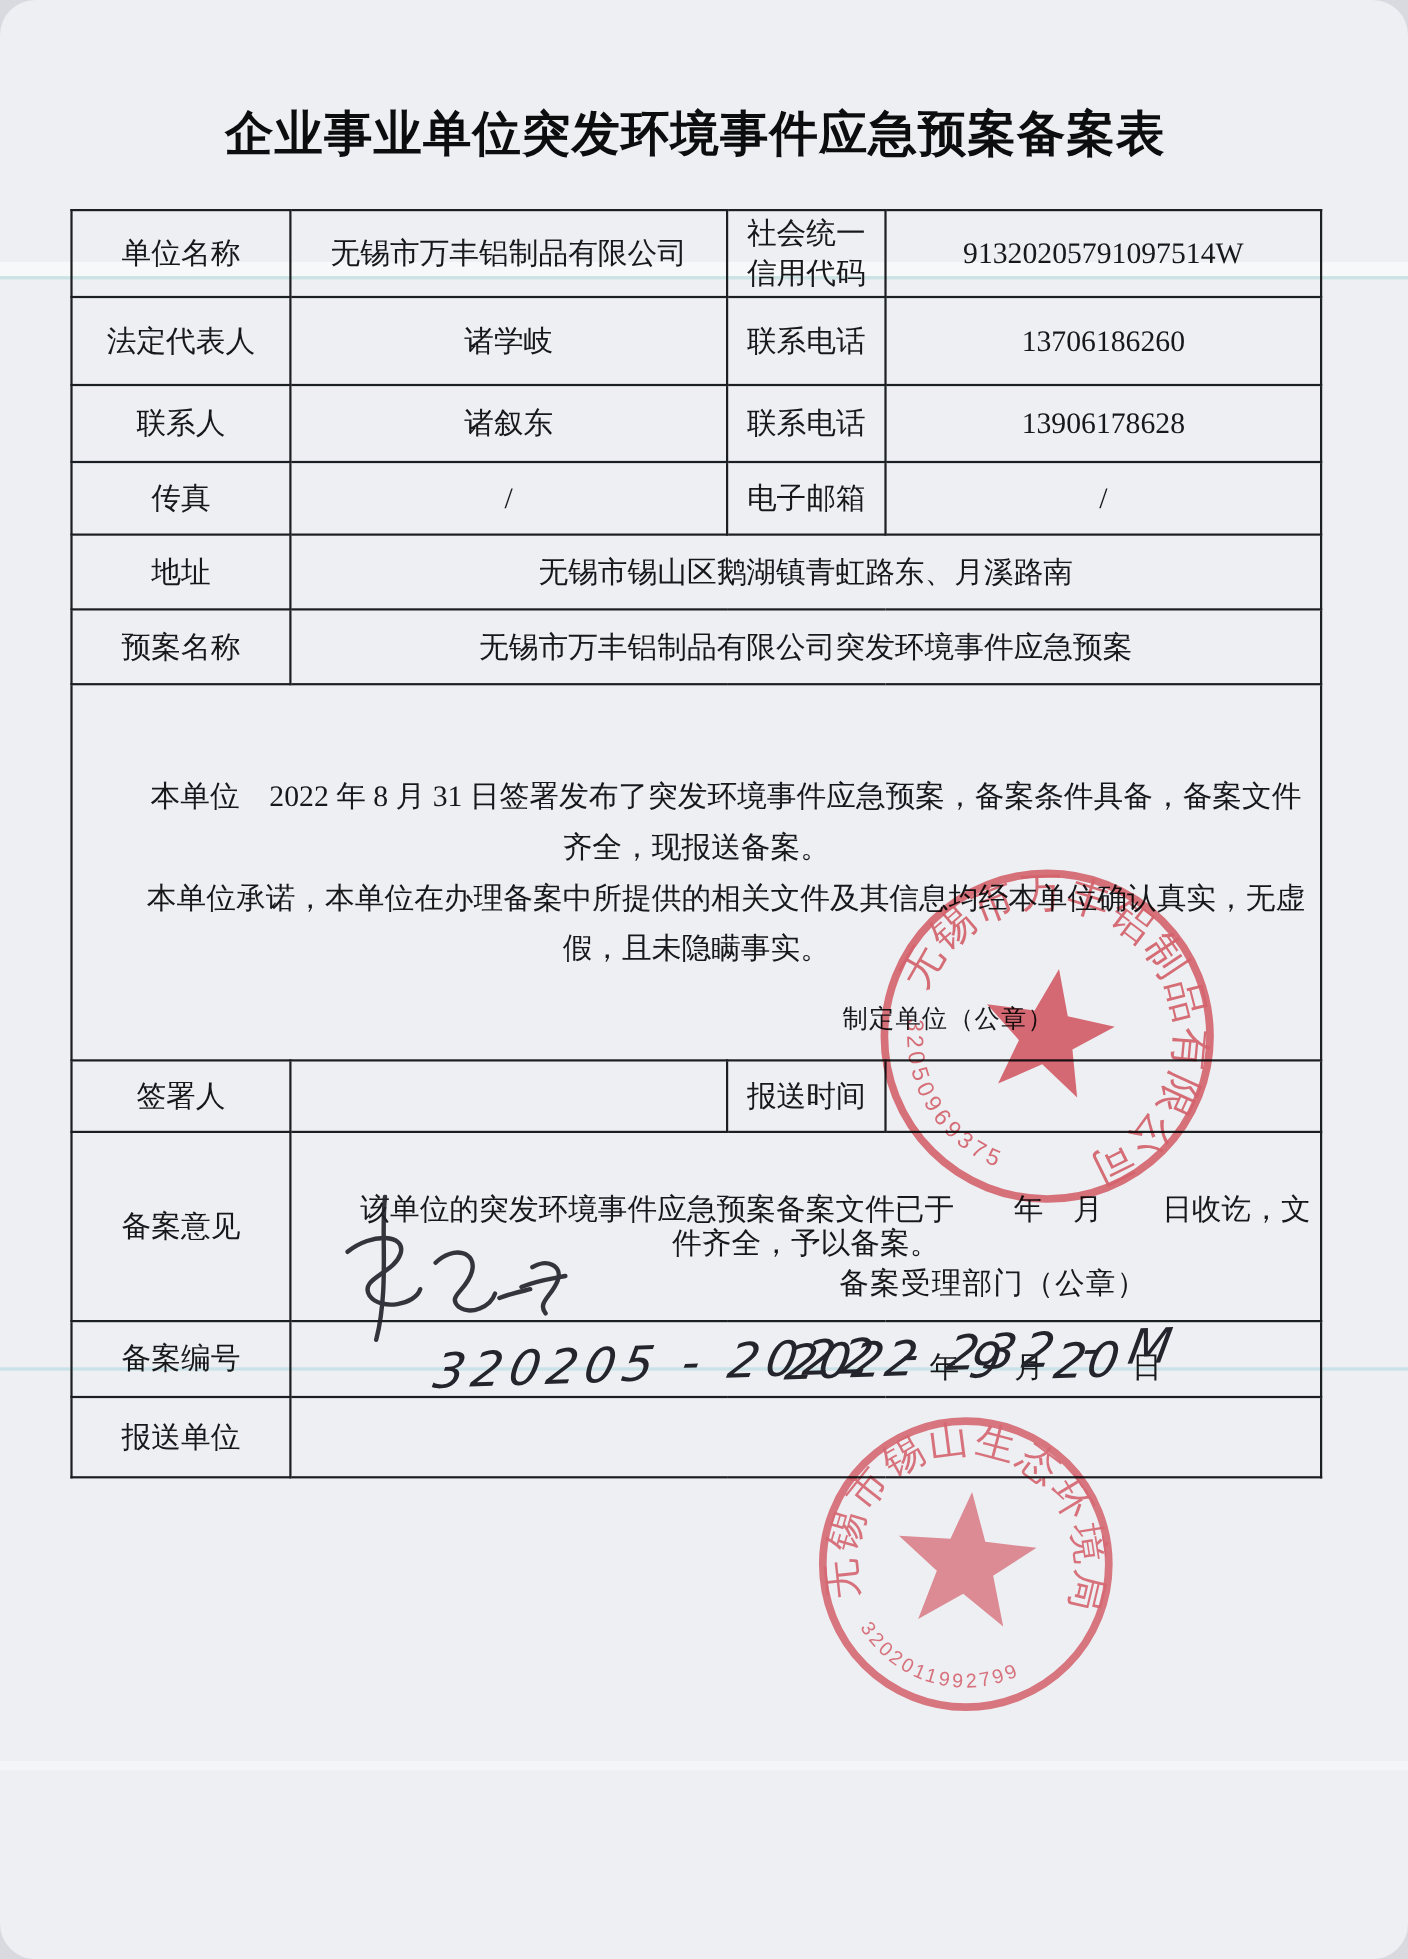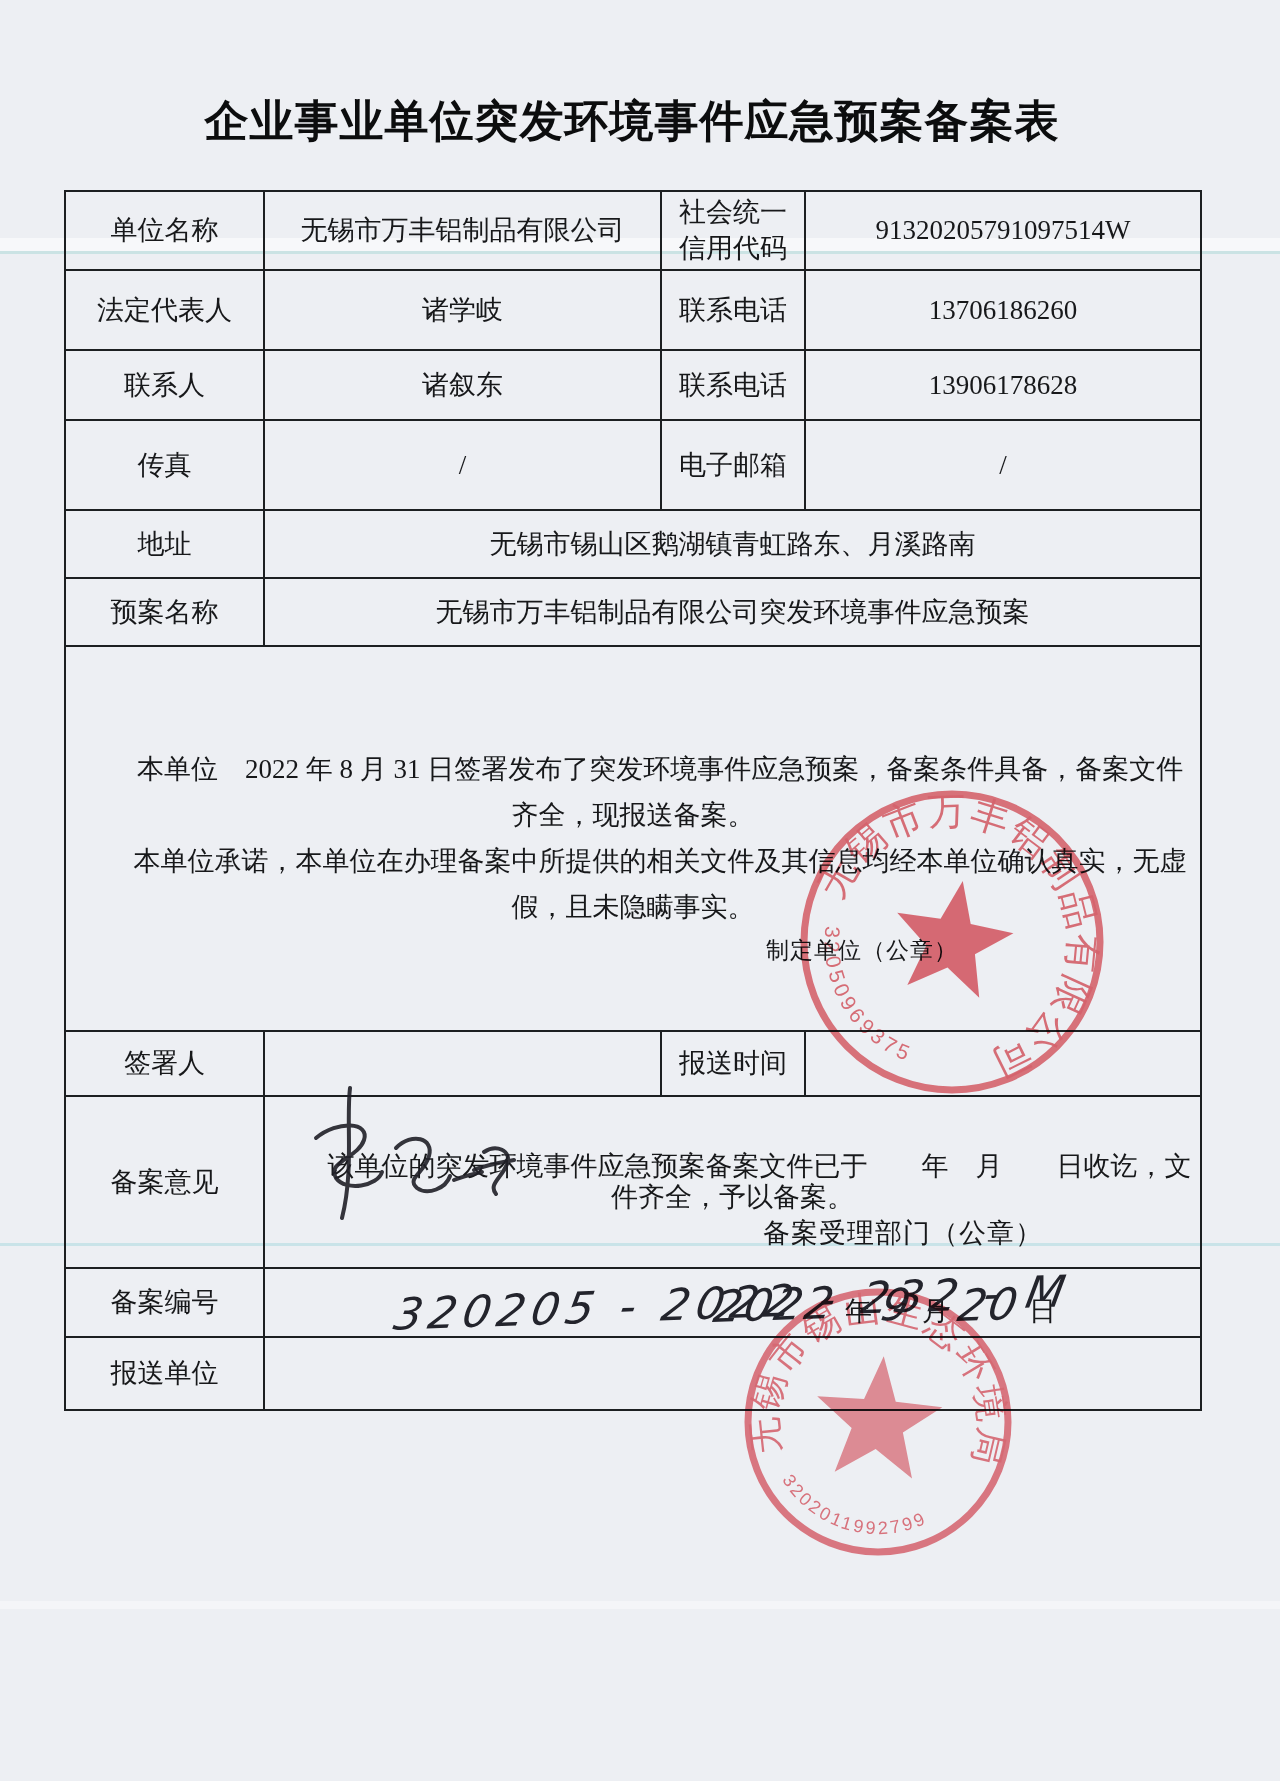--- a/index.html
+++ b/index.html
@@ -4,20 +4,21 @@
 <style>
   html,body{margin:0;padding:0;background:#d8dadf;}
   .page{
     position:relative;
     width:1280px;height:1781px;
     margin:0 auto;
     background:#edeff3;
     overflow:hidden;
     font-family:"Liberation Serif","DejaVu Serif",serif;
     color:#17181a;
+    border-radius:32px;
   }
   
   .scan-band{position:absolute;left:0;width:100%;pointer-events:none;}
   .band-a{top:238px;height:13px;background:rgba(255,255,255,.55);}
   .band-b{top:251px;height:3px;background:rgba(140,205,200,.35);}
   .band-c{top:1243px;height:3px;background:rgba(120,200,210,.30);}
   .band-d{top:1601px;height:8px;background:rgba(255,255,255,.40);}
 
   .doc-title{
     position:absolute;left:64px;top:92px;width:1136px;
@@ -31,23 +32,23 @@
     width:1136px;border-collapse:collapse;table-layout:fixed;
     font-size:27px;
   }
   table.form td{
     border:2px solid #1c1f21;
     text-align:center;vertical-align:middle;
     padding:2px 6px;
     line-height:1.35;
   }
   td.preline{white-space:pre-line;}
-  .r1{height:69px}.r2{height:80px}.r3{height:70px}.r4{height:90px}
+  .r1{height:69px}.r2{height:80px}.r3{height:70px}.r4{height:66px}
   .r5{height:68px}.r6{height:68px}.r7{height:72px}
-  .rbig{height:385px}.rsign{height:65px}.ropinion{height:172px}
+  .rbig{height:342px}.rsign{height:65px}.ropinion{height:172px}
   .rno{height:69px}.runit{height:73px}.rlast{height:76px}
 
   .decl-cell{
     text-align:left;vertical-align:top;
     padding:40px 22px 0 22px;
     position:relative;
   }
   .decl-cell p{margin:0;text-indent:2em;line-height:46px;font-size:27px;}
   .seal-caption{
     position:absolute;left:700px;top:288px;

